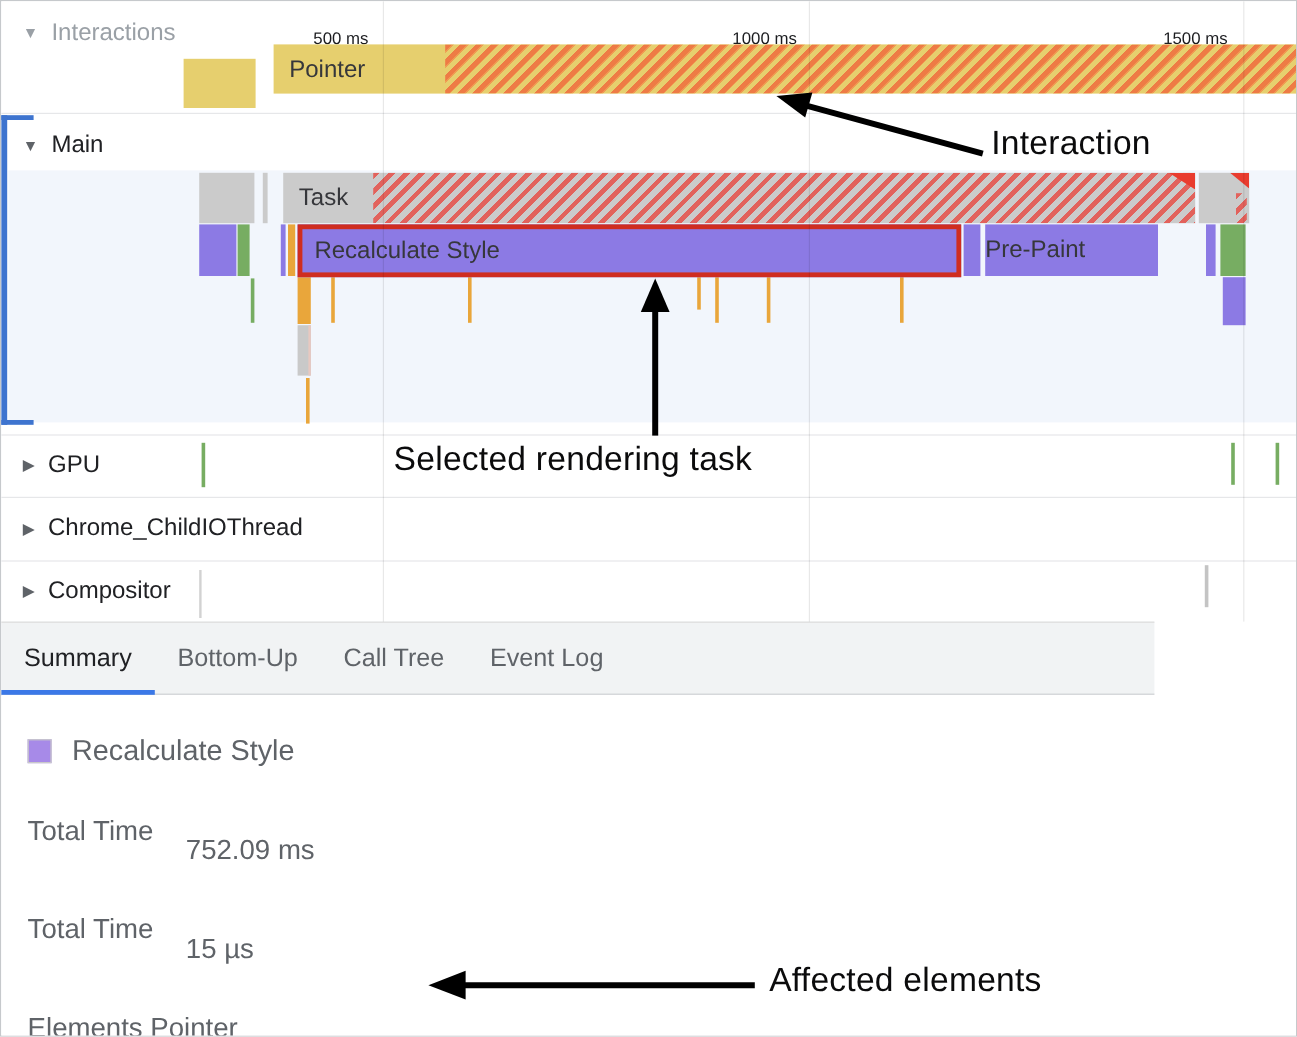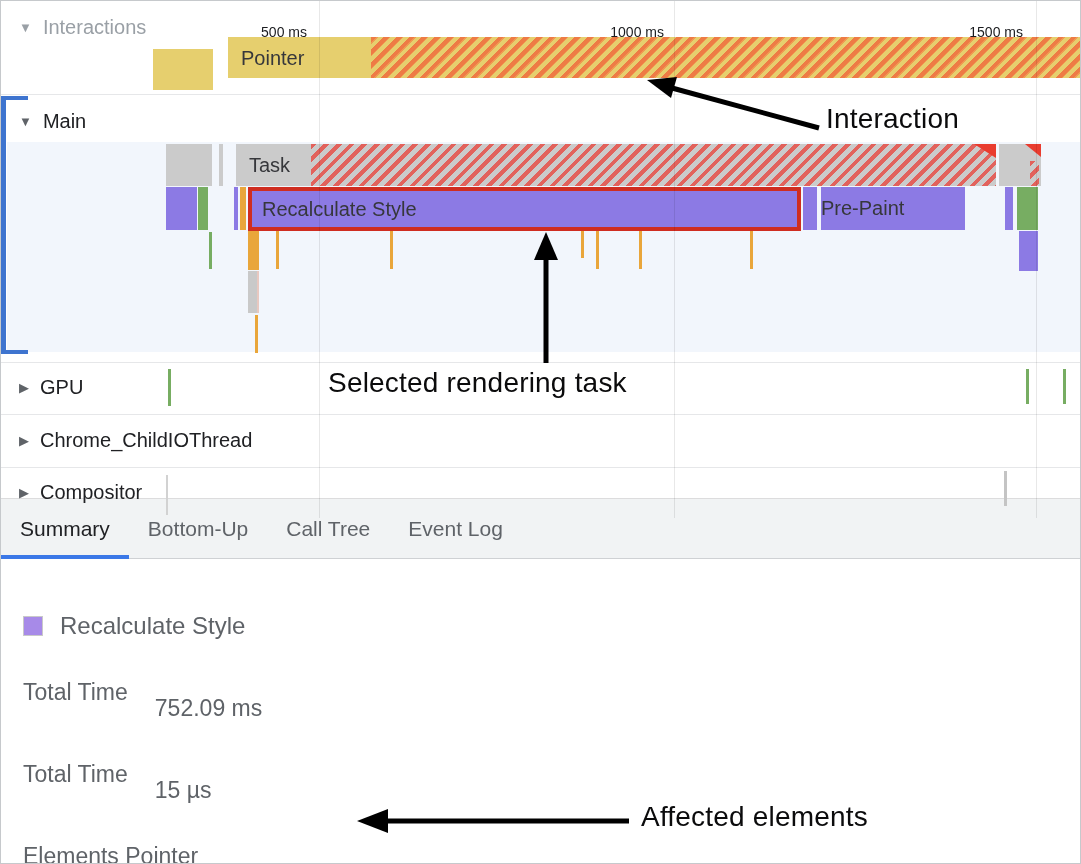--- a/index.html
+++ b/index.html
@@ -35,21 +35,21 @@
   .hatch-orange { position:absolute; top:0; bottom:0; z-index:2;
     background:repeating-linear-gradient(135deg,#ee7b45 0 4px, #f09a52 4px 5px, rgba(0,0,0,0) 5px 9px); }
   .hatch-red { position:absolute; top:0; bottom:0; z-index:2;
     background:repeating-linear-gradient(135deg,#e2625c 0 4px, rgba(0,0,0,0) 4px 9px); }
   .tri-red { position:absolute; top:0; right:0; background:#e93c2f; clip-path:polygon(0 0,100% 0,100% 100%); z-index:4; }
   .selected-bar { border:4px solid #cf2d20; z-index:5; }
   .selected-bar .lbl { line-height:36px; padding-left:10px; }
   .centered .lbl { text-align:center; padding-left:0; }
 
   
-  #tabbar { position:absolute; left:0; top:497px; width:1079px; height:61px; background:#f1f3f4;
+  #tabbar { position:absolute; left:0; top:517px; width:961px; height:61px; background:#f1f3f4;
     border-top:1px solid #dcdcdd; border-bottom:1px solid #cfd1d4; display:flex; align-items:stretch; z-index:2; }
   .tab { position:relative; display:flex; align-items:center; padding:0 19px; font-size:21px; color:#5f6368; cursor:default; }
   .tab.selected { color:#202124; }
   .tab.selected::after { content:""; position:absolute; left:0; right:0; bottom:-1px; height:4px; background:#3b78e7; }
 
   
   #summary { position:absolute; left:0; top:579px; width:1079px; height:283px; background:#fff; padding:32px 0 0 22px; }
   .sum-title { display:flex; align-items:center; gap:17px; }
   .swatch { width:20px; height:20px; background:#a78ae8; border:1px solid #c9c9c9; }
   .sum-title-text { font-size:24px; color:#5f6368; }

